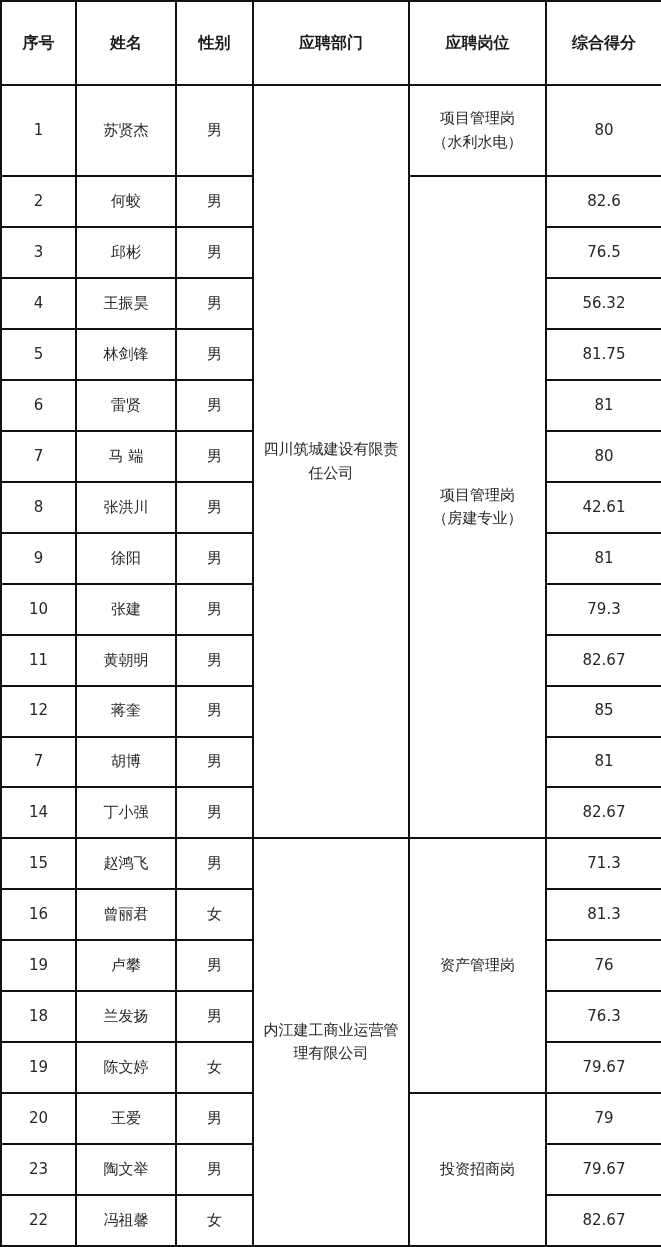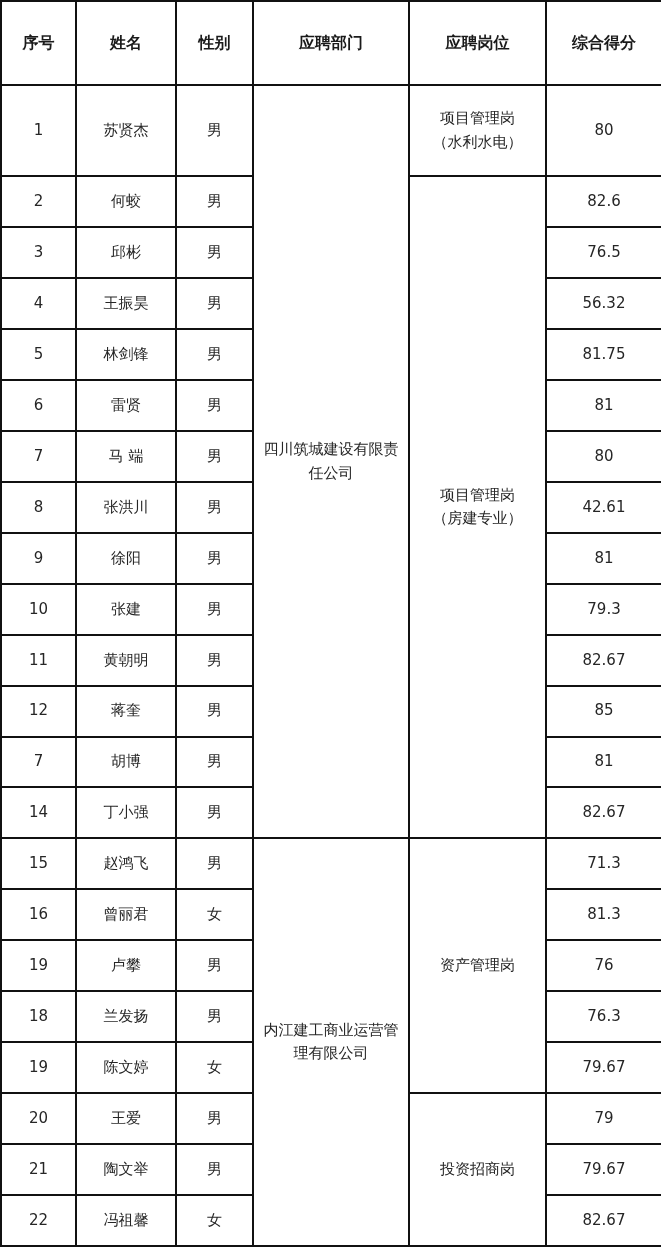--- a/index.html
+++ b/index.html
@@ -212,21 +212,21 @@
 
       <tr>
         <td>20</td>
         <td>王爱</td>
         <td>男</td>
         <td rowspan="3">投资招商岗</td>
         <td>79</td>
       </tr>
 
       <tr>
-        <td>21</td>
+        <td>23</td>
         <td>陶文举</td>
         <td>男</td>
         <td>79.67</td>
       </tr>
 
       <tr>
         <td>22</td>
         <td>冯祖馨</td>
         <td>女</td>
         <td>82.67</td>

